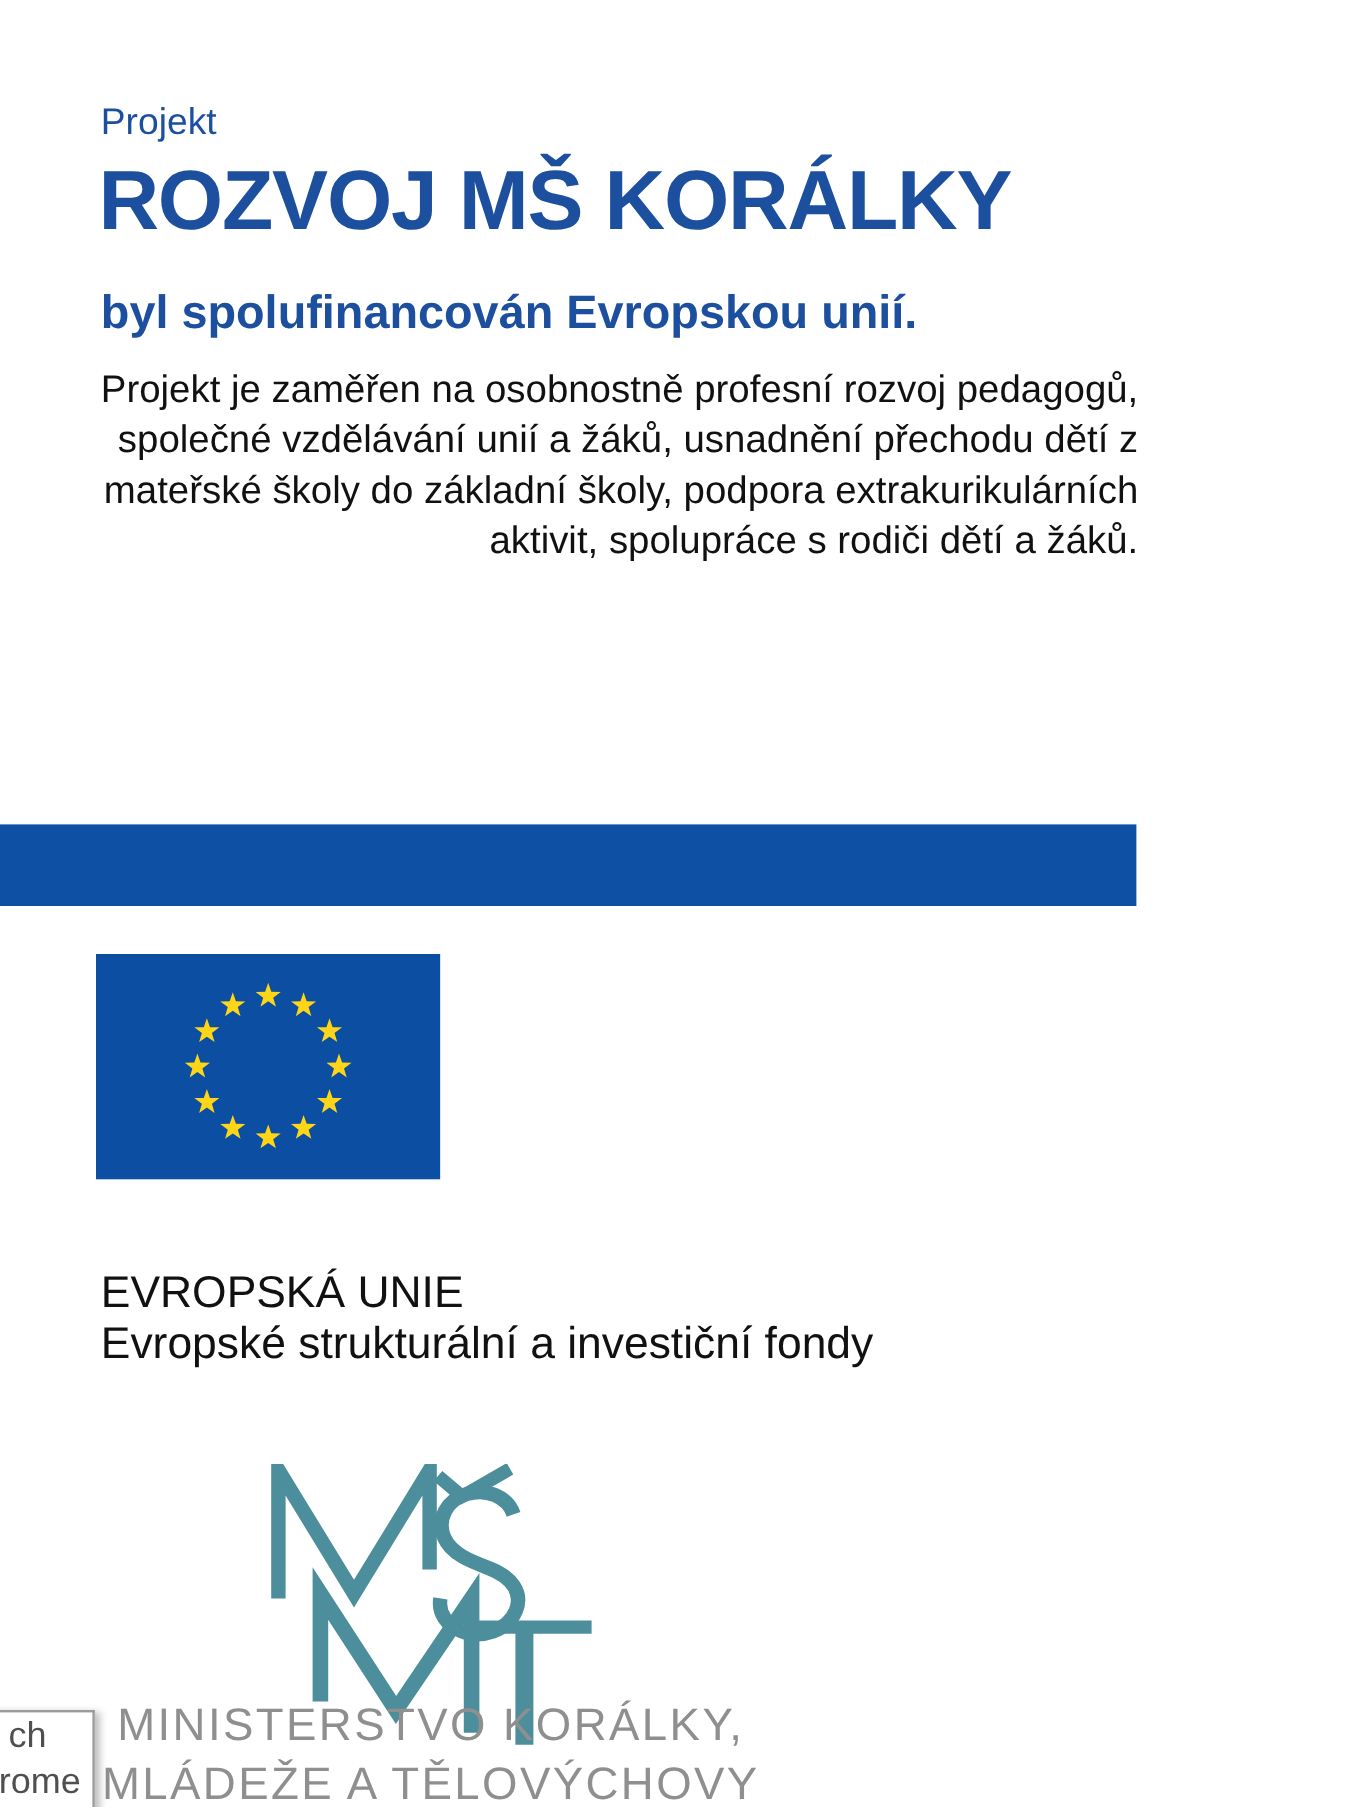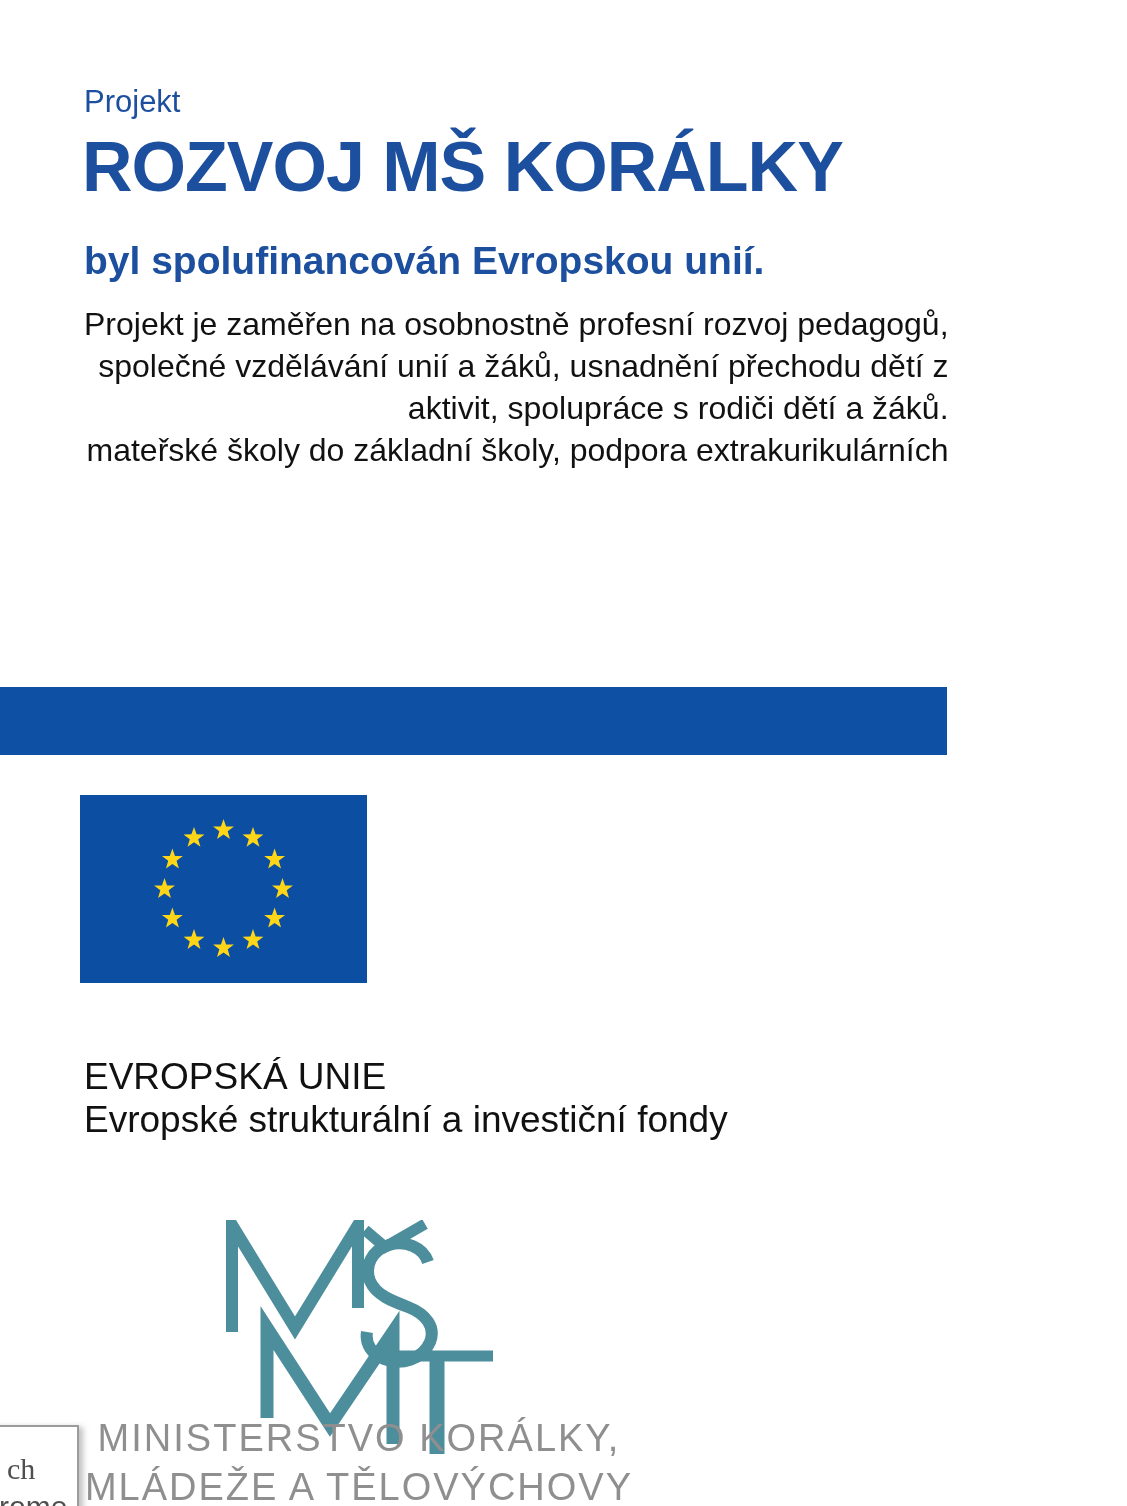--- a/index.html
+++ b/index.html
@@ -77,39 +77,39 @@
     position:absolute;left:-47px;top:1425px;
     width:124px;height:110px;
     background:#ffffff;
     border-top:2px solid var(--popup-border);
     border-right:2px solid var(--popup-border);
     border-left:none;border-bottom:none;
     box-shadow:4px 2px 6px rgba(0,0,0,0.25);
     z-index:5;
     font-size:30px;color:var(--popup-text);
   }
-  .popup .frag1{margin:24px 0 0 54px;line-height:36px;font-family:Liberation Serif, serif;}
+  .popup .frag1{margin:2px 0 0 54px;line-height:36px;}
   .popup .frag2{margin:2px 0 0 46px;line-height:36px;}
 </style>
 </head>
 <body>
 
 <div class="page">
 
   <div class="kicker">Projekt</div>
 
   <div class="title">ROZVOJ MŠ KORÁLKY</div>
 
   <div class="subtitle">byl spolufinancován Evropskou unií.</div>
 
   <div class="paragraph">
     <div>Projekt je zaměřen na osobnostně profesní rozvoj pedagogů,</div>
     <div>společné vzdělávání unií a žáků, usnadnění přechodu dětí z</div>
+    <div>mateřské školy do základní školy, podpora extrakurikulárních</div>
     <div>aktivit, spolupráce s rodiči dětí a žáků.</div>
-    <div>mateřské školy do základní školy, podpora extrakurikulárních</div>
   </div>
 
   <div class="blue-bar"></div>
 
   <svg class="eu-flag" viewBox="0 0 287 188" xmlns="http://www.w3.org/2000/svg">
     <rect class="flag-bg" x="0" y="0" width="287" height="188"></rect>
     <defs>
       <path id="star" d="M0,-11 L2.59,-3.56 L10.46,-3.4 L4.18,1.36 L6.47,8.9 L0,4.4 L-6.47,8.9 L-4.18,1.36 L-10.46,-3.4 L-2.59,-3.56 Z"></path>
     </defs>
     <use href="#star" class="star" transform="translate(143.5,35)"></use>

